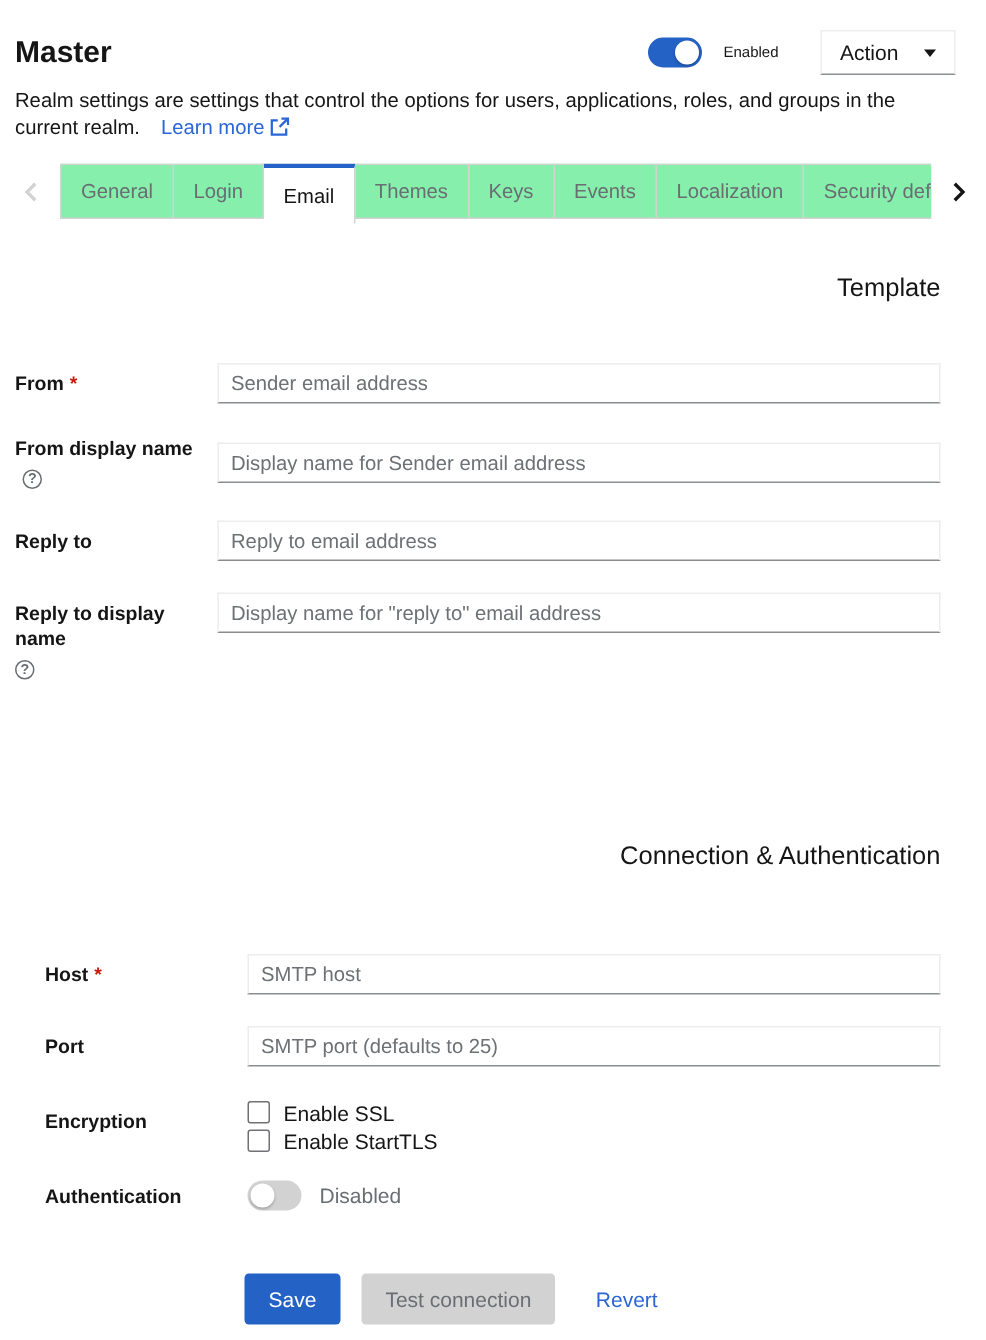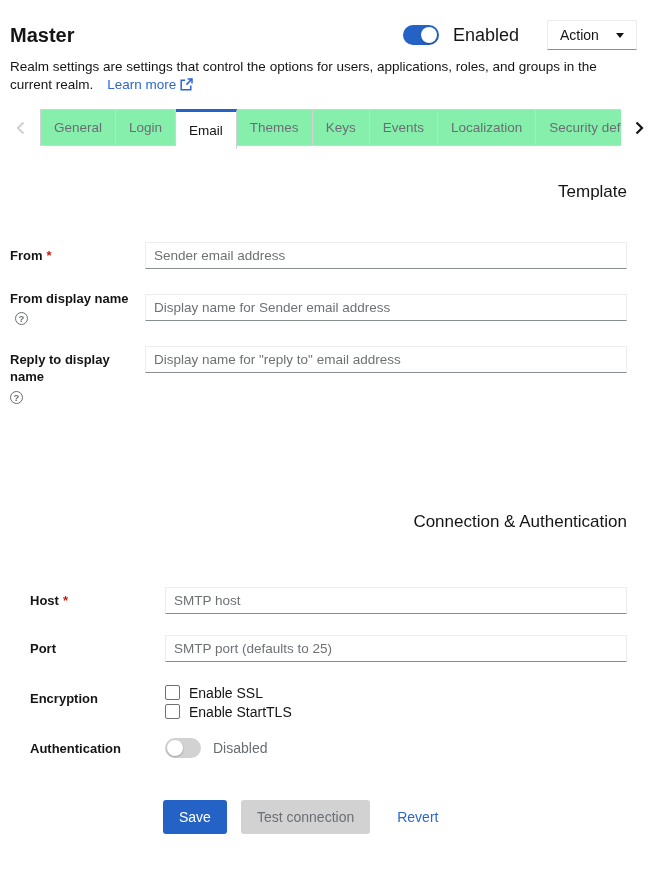--- a/index.html
+++ b/index.html
@@ -18,21 +18,21 @@
 
   .switch { position:relative; width:36px; height:20px; border-radius:10px; cursor:pointer; flex:0 0 auto; }
   .switch.on  { background:#2462c6; }
   .switch.off { background:#d2d2d2; }
   .switch .knob {
     position:absolute; top:2px; width:16px; height:16px; border-radius:50%;
     background:#fff; box-shadow:0 1px 2px rgba(0,0,0,.25);
   }
   .switch.on .knob  { right:2px; }
   .switch.off .knob { left:2px; }
-  .switch-label { font-size:18px; margin-left:14px; }
+  .switch-label { font-size:10px; margin-left:14px; }
 
   .action-dd {
     margin-left:28px; display:flex; align-items:center; gap:14px;
     background:#fff; border:1px solid #ededed; border-bottom:1px solid #8a8d90;
     padding:0 12px; height:30px; width:90px; font-size:14px; color:#151515;
     font-family:inherit; cursor:pointer; justify-content:space-between;
   }
   .caret {
     width:0; height:0; border-left:4px solid transparent; border-right:4px solid transparent;
     border-top:5px solid #151515;
@@ -184,20 +184,28 @@
 
     <div class="form-row mt21">
       <div class="label-col">
         <label>From display name</label><span class="help-icon">?</span>
       </div>
       <div class="input-col-t">
         <input class="text-input" type="text" placeholder="Display name for Sender email address" style="">
       </div>
     </div>
 
+    <div class="form-row mt21">
+      <div class="label-col">
+        <label>Reply to</label>
+      </div>
+      <div class="input-col-t">
+        <input class="text-input" type="text" placeholder="Reply to email address" style="">
+      </div>
+    </div>
 
     <div class="form-row mt21 align-top">
       <div class="label-col" style="padding-top:5px;">
         <label>Reply to display name</label>
         <div><span class="help-icon block">?</span></div>
       </div>
       <div class="input-col-t">
         <input class="text-input" type="text" placeholder="Display name for &quot;reply to&quot; email address" style="">
       </div>
     </div>

